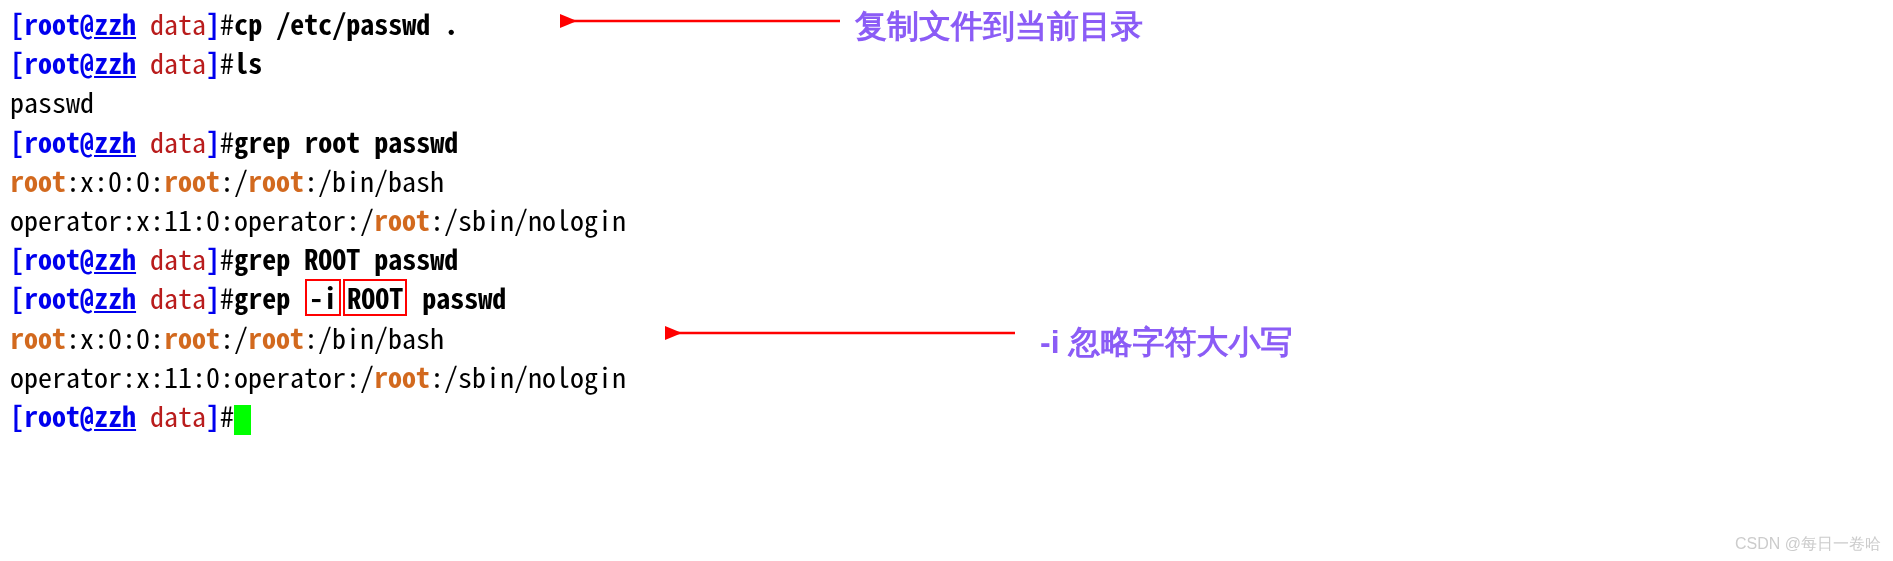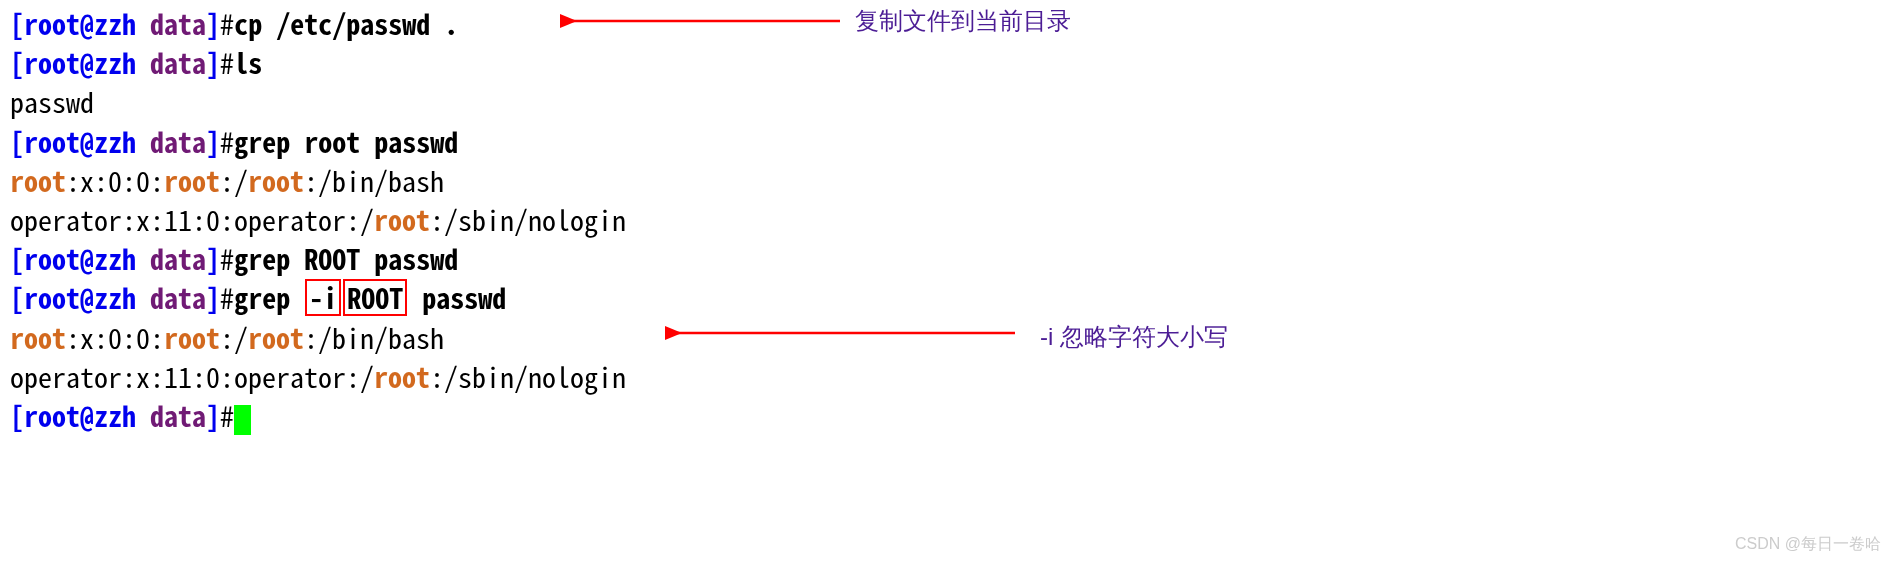--- a/index.html
+++ b/index.html
@@ -18,45 +18,46 @@
       height: 561px;
       overflow: hidden;
       white-space: nowrap;
     }
     .line {
       display: block;
     }
     .prompt-bracket { color: #0000ee; font-weight: bold; }
     .prompt-user { color: #0000ee; font-weight: bold; }
     .prompt-at   { color: #0000ee; font-weight: bold; }
-    .prompt-host { color: #0000ee; font-weight: bold; }
-    .prompt-path { color: #701a75; font-weight: bold; }
+    .prompt-host { color: #0000ee; font-weight: bold; text-decoration: underline; }
+    .prompt-path { color: #b91c1c; font-weight: normal; }
     .prompt-hash { color: #000; }
     .cmd { color: #000; font-weight: bold; }
     .match { color: #d2691e; font-weight: bold; }
     .plain { color: #000; }
     .cursor {
       display: inline-block;
       width: 17px;
       height: 30px;
       background: #00ff00;
       vertical-align: text-bottom;
     }
     .boxed {
       border: 2.5px solid #ff0000;
       padding: 0 2px;
       margin: 0 1px;
       display: inline-block;
       line-height: 1.15;
     }
     .annotation {
       position: absolute;
-      color: #4c1d95;
-      font-size: 24px;
+      color: #8b5cf6;
+      font-size: 32px;
       font-family: "Microsoft YaHei", "SimSun", sans-serif;
+      font-weight: bold;
     }
     .arrow-svg {
       position: absolute;
       pointer-events: none;
     }
     .watermark {
       position: absolute;
       right: 12px;
       bottom: 6px;
       font-size: 16px;

